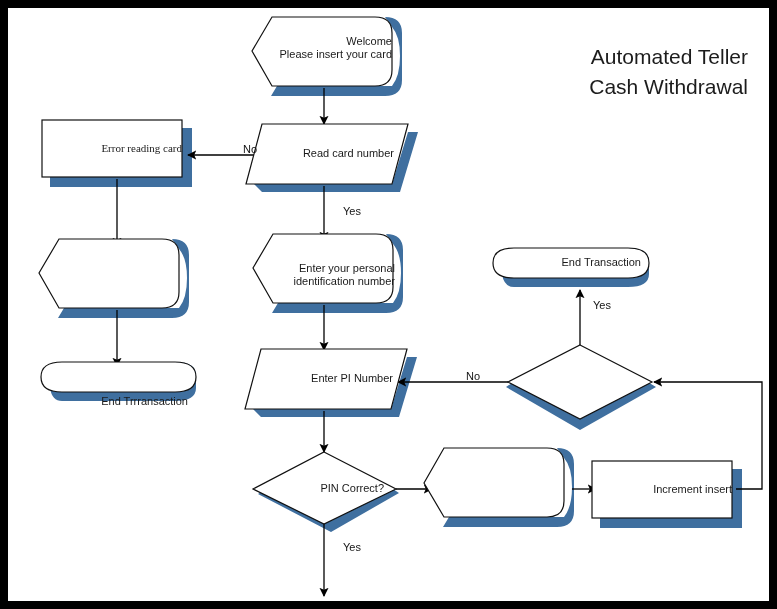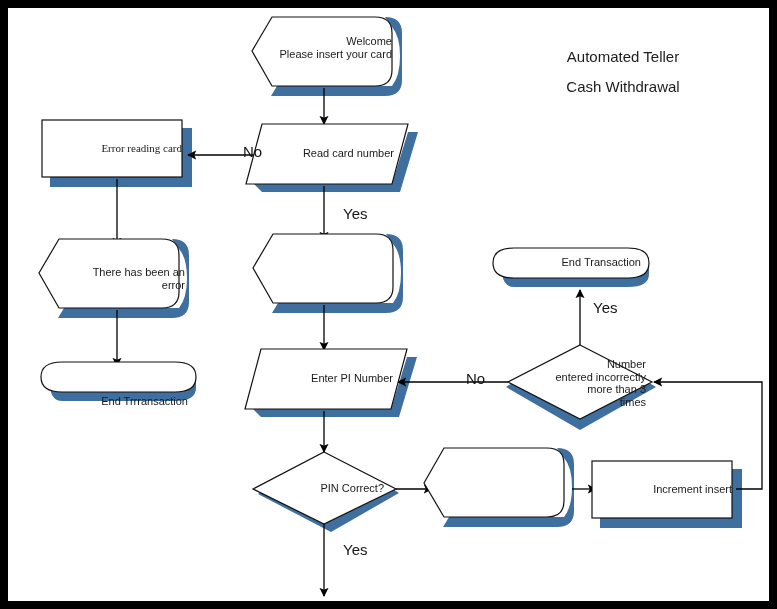--- a/index.html
+++ b/index.html
@@ -36,29 +36,29 @@
     line-height: 12.5px;
     text-align: right;
     white-space: pre-line;
     pointer-events: none;
   }
   #title {
     position: absolute;
     left: 498px;
     top: 42px;
     width: 250px;
-    font-size: 15px;
+    font-size: 21px;
     line-height: 30px;
     color: #1c1c1c;
-    text-align: center;
+    text-align: right;
     white-space: pre-line;
   }
   .edge-label {
     position: absolute;
-    font-size: 15px;
+    font-size: 11px;
     color: #141414;
     padding-left: 30px;
   }
 </style>
 </head>
 <body>
 
 <div id="page">
 
   <div id="frame-border"></div>
@@ -130,30 +130,26 @@
     </g>
   </svg>
 
   <div id="title">Automated Teller
 Cash Withdrawal</div>
 
   <div class="label" style="left:252px; top:35px;  width:140px;">Welcome
 Please insert your card</div>
   <div class="label" style="left:254px; top:147px; width:140px;">Read card number</div>
   <div class="label" style="left:42px;  top:142px; width:140px;font-family:Liberation Serif, serif;">Error reading card</div>
-  <div class="label" style="left:45px;  top:266px; width:140px;">There has been an
-error</div>
   <div class="label" style="left:48px;  top:371px; width:140px;margin-top:24px;">End Trrransaction</div>
+  <div class="label" style="left:255px; top:262px; width:140px;">Enter your personal
+identification number</div>
   <div class="label" style="left:253px; top:372px; width:140px;">Enter PI Number</div>
   <div class="label" style="left:264px; top:482px; width:120px;">PIN Correct?</div>
   <div class="label" style="left:592px; top:483px; width:140px;">Increment insert</div>
-  <div class="label" style="left:514px; top:358px; width:132px;">Number
-entered incorrectly
-more than 3
-times</div>
   <div class="label" style="left:501px; top:256px; width:140px;">End Transaction</div>
 
   <div class="edge-label" style="left:213px; top:143px;">No</div>
   <div class="edge-label" style="left:313px; top:205px;">Yes</div>
   <div class="edge-label" style="left:436px; top:370px;">No</div>
   <div class="edge-label" style="left:563px; top:299px;">Yes</div>
   <div class="edge-label" style="left:313px; top:541px;">Yes</div>
 
 </div>
 

